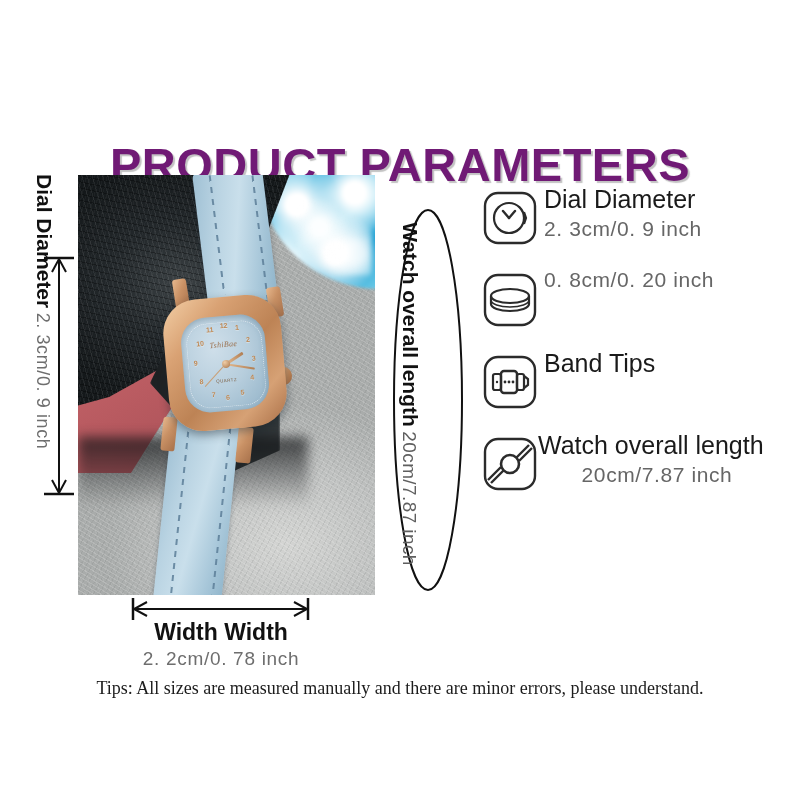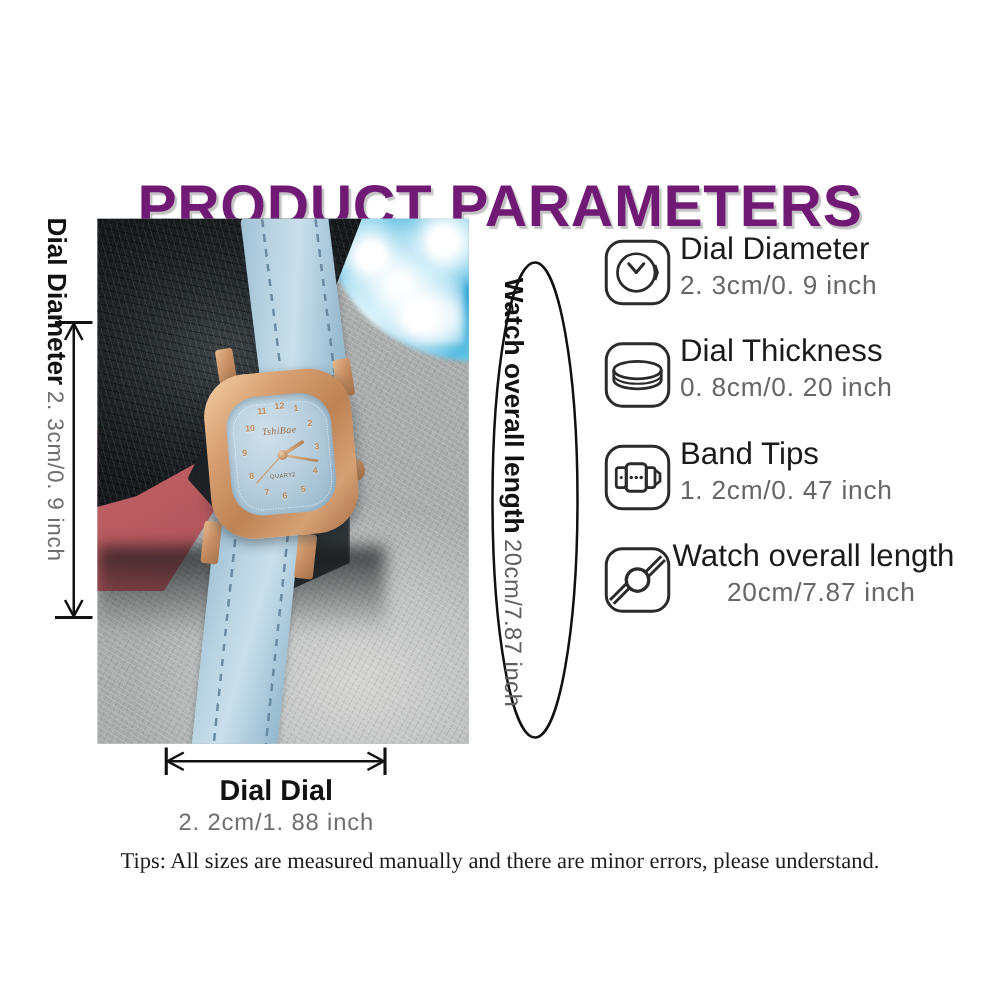--- a/index.html
+++ b/index.html
@@ -454,22 +454,22 @@
   <div id="dim-bottom-arrow">
     <svg width="185" height="26" viewBox="0 0 185 26">
       <line x1="5" y1="2" x2="5" y2="24" stroke="#111" stroke-width="2.5"></line>
       <line x1="180" y1="2" x2="180" y2="24" stroke="#111" stroke-width="2.5"></line>
       <line x1="6" y1="13" x2="179" y2="13" stroke="#111" stroke-width="2"></line>
       <polyline points="19,6 6,13 19,20" fill="none" stroke="#111" stroke-width="2"></polyline>
       <polyline points="166,6 179,13 166,20" fill="none" stroke="#111" stroke-width="2"></polyline>
     </svg>
   </div>
   <div id="dim-bottom-text">
-    <div class="db-title">Dial Dial</div>
-    <div class="db-val">2. 2cm/1. 88 inch</div>
+    <div class="db-title">Width Width</div>
+    <div class="db-val">2. 2cm/0. 78 inch</div>
   </div>
 
   <div id="ellipse-wrap">
     <svg width="72" height="384" viewBox="0 0 72 384">
       <ellipse cx="36" cy="192" rx="34" ry="190" fill="none" stroke="#111" stroke-width="2"></ellipse>
     </svg>
   </div>
   <div id="ellipse-text">
     <span class="el-title">Watch overall length</span>
     <span class="el-val">20cm/7.87 inch</span>
@@ -496,42 +496,40 @@
     <div class="param-row">
       <div class="param-icon">
         <svg width="56" height="56" viewBox="0 0 56 56">
           <rect x="3" y="3" width="50" height="50" rx="13" ry="13" fill="none" stroke="#2b2b2b" stroke-width="2.4"></rect>
           <ellipse cx="28" cy="24" rx="19" ry="7" fill="none" stroke="#2b2b2b" stroke-width="2.2"></ellipse>
           <path d="M9 24 L9 32 A19 7 0 0 0 47 32 L47 24" fill="none" stroke="#2b2b2b" stroke-width="2.2"></path>
           <path d="M9 28 A19 7 0 0 0 47 28" fill="none" stroke="#2b2b2b" stroke-width="1.6"></path>
         </svg>
       </div>
       <div class="param-text">
-        <div class="param-title">Dial Thickness</div>
         <div class="param-value">0. 8cm/0. 20 inch</div>
       </div>
     </div>
 
     <div class="param-row">
       <div class="param-icon">
         <svg width="56" height="56" viewBox="0 0 56 56">
           <rect x="3" y="3" width="50" height="50" rx="13" ry="13" fill="none" stroke="#2b2b2b" stroke-width="2.4"></rect>
           <rect x="11" y="20" width="8" height="16" rx="2" fill="none" stroke="#2b2b2b" stroke-width="2.2"></rect>
           <rect x="19" y="17" width="16" height="22" rx="3" fill="none" stroke="#2b2b2b" stroke-width="2.4"></rect>
           <rect x="35" y="20" width="7" height="16" rx="2" fill="none" stroke="#2b2b2b" stroke-width="2.2"></rect>
           <path d="M42 22 L46 25 L46 31 L42 34" fill="none" stroke="#2b2b2b" stroke-width="2.2"></path>
           <circle cx="23" cy="28" r="1.4" fill="#2b2b2b"></circle>
           <circle cx="27" cy="28" r="1.4" fill="#2b2b2b"></circle>
           <circle cx="31" cy="28" r="1.4" fill="#2b2b2b"></circle>
           <circle cx="15" cy="28" r="1.2" fill="#2b2b2b"></circle>
         </svg>
       </div>
       <div class="param-text">
         <div class="param-title">Band Tips</div>
-        <div class="param-value">1. 2cm/0. 47 inch</div>
       </div>
     </div>
 
     <div class="param-row row-wol">
       <div class="param-icon">
         <svg width="56" height="56" viewBox="0 0 56 56">
           <rect x="3" y="3" width="50" height="50" rx="13" ry="13" fill="none" stroke="#2b2b2b" stroke-width="2.4"></rect>
           <circle cx="28" cy="28" r="9" fill="none" stroke="#2b2b2b" stroke-width="2.6"></circle>
           <path d="M34 22 L47 9" stroke="#2b2b2b" stroke-width="2.4"></path>
           <path d="M22 34 L9 47" stroke="#2b2b2b" stroke-width="2.4"></path>

